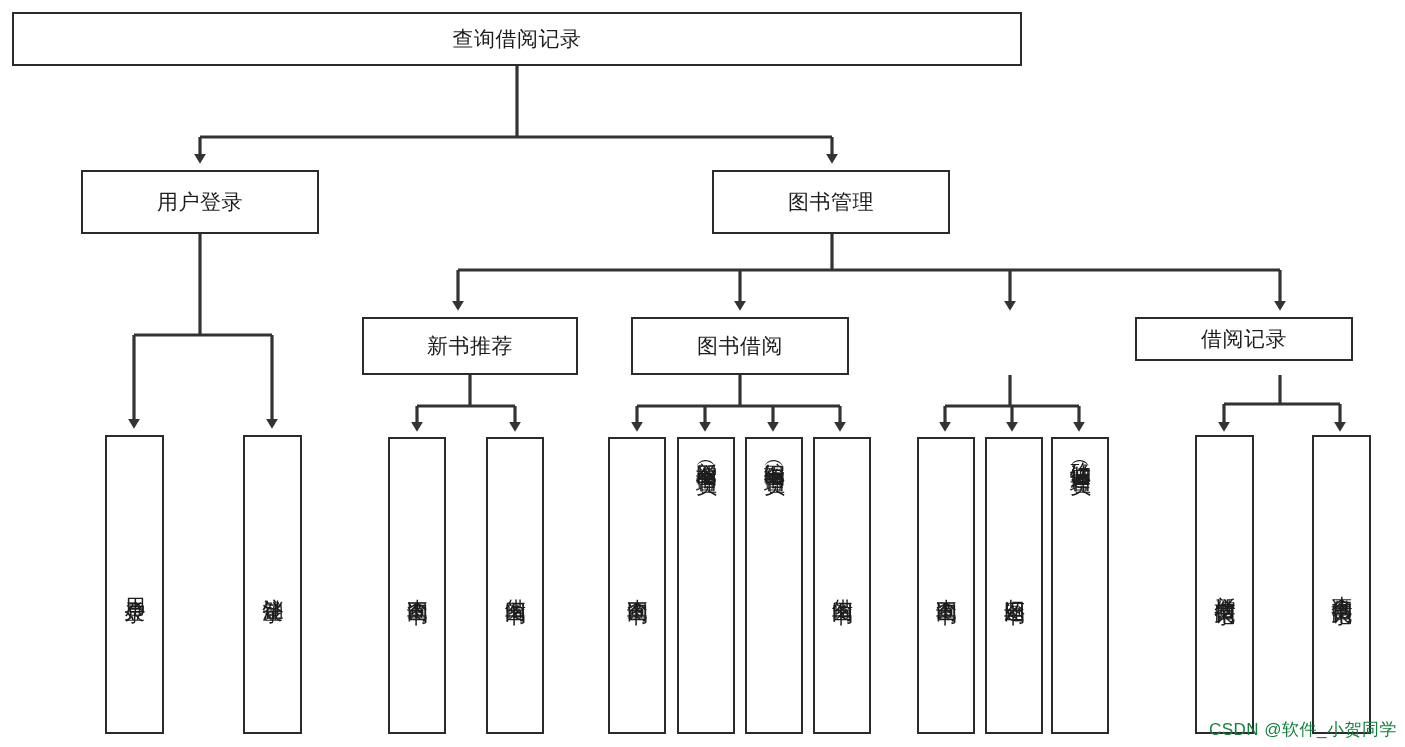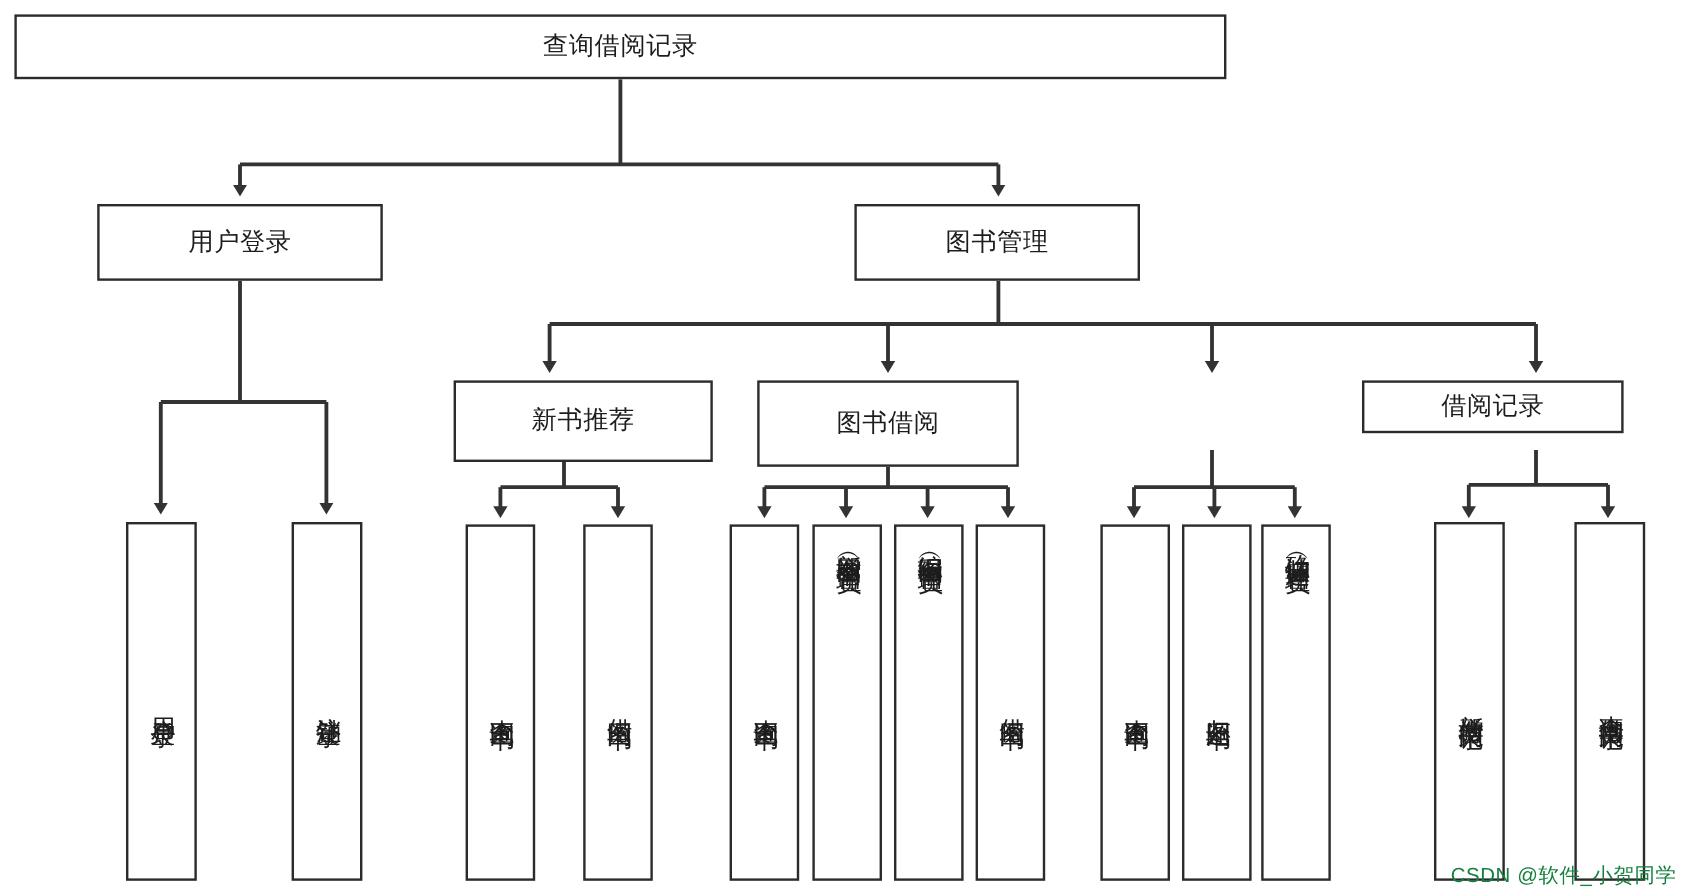--- a/index.html
+++ b/index.html
@@ -130,24 +130,24 @@
     <span class="label">查询借阅记录</span>
   </div>
 
   <div class="node h" style="left:81px; top:170px; width:238px; height:64px;">
     <span class="label">用户登录</span>
   </div>
   <div class="node h" style="left:712px; top:170px; width:238px; height:64px;">
     <span class="label">图书管理</span>
   </div>
 
-  <div class="node h" style="left:378px; top:317px; width:216px; height:68px;">
+  <div class="node h" style="left:362px; top:317px; width:216px; height:58px;">
     <span class="label">新书推荐</span>
   </div>
-  <div class="node h" style="left:631px; top:317px; width:218px; height:72px;">
+  <div class="node h" style="left:631px; top:317px; width:218px; height:58px;">
     <span class="label">图书借阅</span>
   </div>
   <div class="node h" style="left:1135px; top:317px; width:218px; height:44px;">
     <span class="label">借阅记录</span>
   </div>
 
   <div class="node v mid" style="left:105px; top:435px; width:59px; height:299px;">
     <span class="label">用户登录</span>
   </div>
   <div class="node v mid" style="left:243px; top:435px; width:59px; height:299px;">

